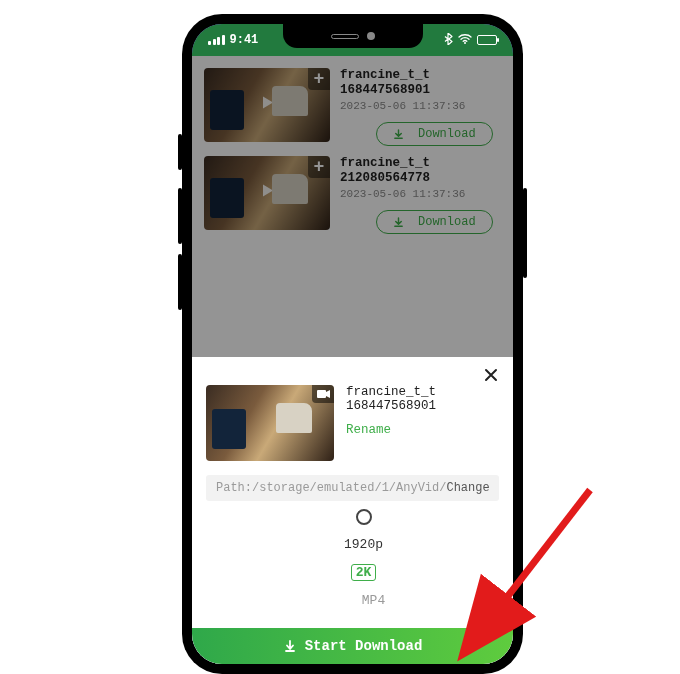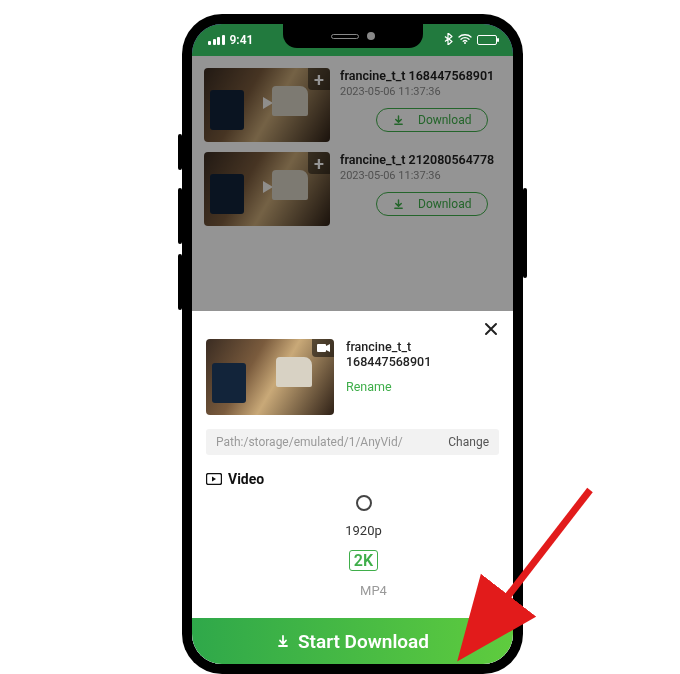--- a/index.html
+++ b/index.html
@@ -28,20 +28,21 @@
   .sb2 { top: 174px; height: 56px; }
   .sb3 { top: 240px; height: 56px; }
   .sb4 { top: 174px; height: 90px; }
   .screen {
     width: 100%;
     height: 100%;
     background: #8b5cf6;
     border-radius: 30px;
     overflow: hidden;
     position: relative;
+    font-family: Liberation Mono, monospace;
   }
   .notch {
     position: absolute;
     top: 0;
     left: 50%;
     transform: translateX(-50%);
     width: 140px;
     height: 24px;
     background: #000;
     border-bottom-left-radius: 14px;
@@ -184,29 +185,29 @@
   .opt-row {
     display:flex; align-items:center; gap:12px;
     padding:8px 0 14px 22px; font-size:13px; color:#333;flex-direction:column;
   }
   .radio {
     width:16px; height:16px; border:2px solid #444; border-radius:50%;
     display:inline-block;
   }
   .badge-2k {
     border:1px solid #3fae4a; color:#3fae4a; border-radius:3px;
-    font-size:16px; padding:0 4px; font-weight:600;
+    font-size:13px; padding:0 4px; font-weight:600;
   }
   .fmt { color:#9a9a9a; margin-left:20px;text-align:right; }
   .start-btn {
     margin: 6px -14px 0;
     background: linear-gradient(90deg, #2fa84a 0%, #5fcc3e 100%);
-    color:#fff; height:46px;
+    color:#fff; height:36px;
     display:flex; align-items:center; justify-content:center; gap:8px;
-    font-size:19px; font-weight:600;
+    font-size:14px; font-weight:600;
   }
   .arrow {
     position:absolute; z-index:200;
     left:430px; top:470px; pointer-events:none;
   }
 </style>
 </head>
 <body>
 
 <div class="phone">
@@ -310,27 +311,20 @@
           </div>
           <div class="sheet-meta">
             <div class="s-title">francine_t_t 168447568901</div>
             <span class="rename">Rename</span>
           </div>
         </div>
         <div class="path-row">
           <span class="path">Path:/storage/emulated/1/AnyVid/</span>
           <span class="change">Change</span>
         </div>
-        <div class="section-h">
-          <svg width="16" height="12" viewBox="0 0 16 12">
-              <rect x="0.5" y="0.5" width="15" height="11" rx="2" stroke="#111" fill="none" stroke-width="1.4"></rect>
-              <path d="M6 3.5v5l4-2.5z" fill="#111"></path>
-            </svg>
-          <span>Video</span>
-        </div>
         <div class="opt-row">
           <span class="radio"></span>
           <span>1920p</span>
           <span class="badge-2k">2K</span>
           <span class="fmt">MP4</span>
         </div>
         <div class="start-btn">
           <svg width="14" height="14" viewBox="0 0 14 14">
               <path d="M7 2v7M4 6.5L7 10l3-3.5M3 12h8" stroke="#fff" stroke-width="1.8" fill="none" stroke-linecap="round" stroke-linejoin="round"></path>
             </svg>

